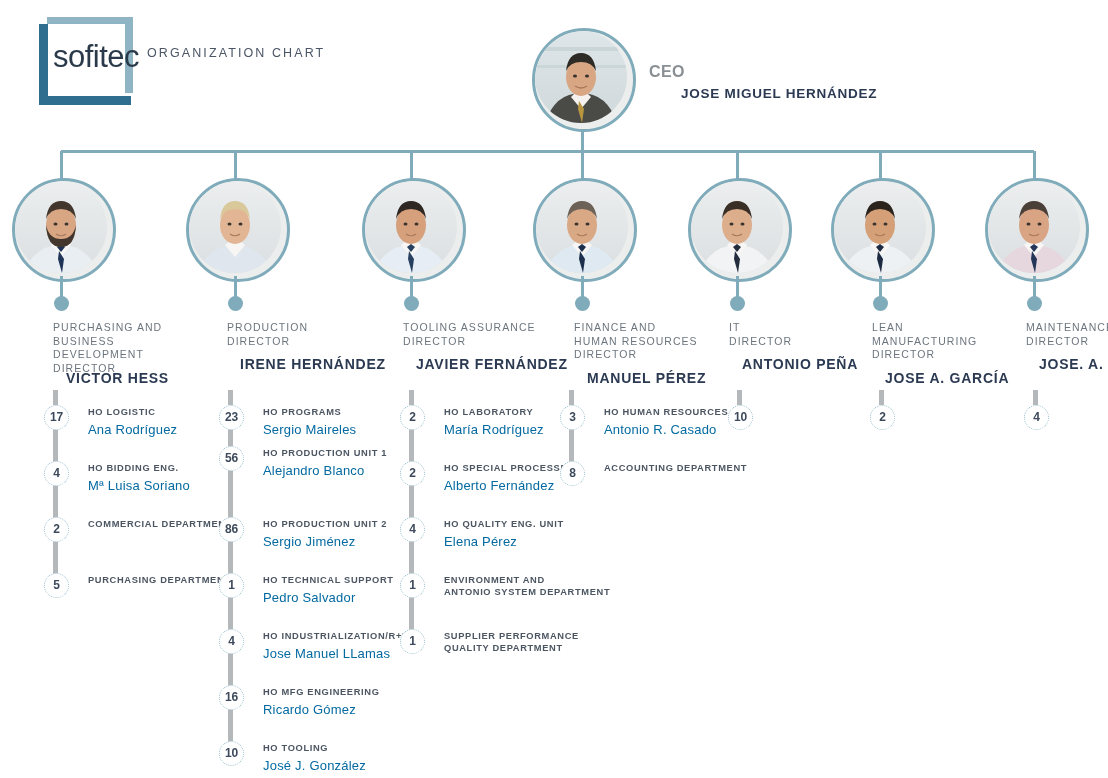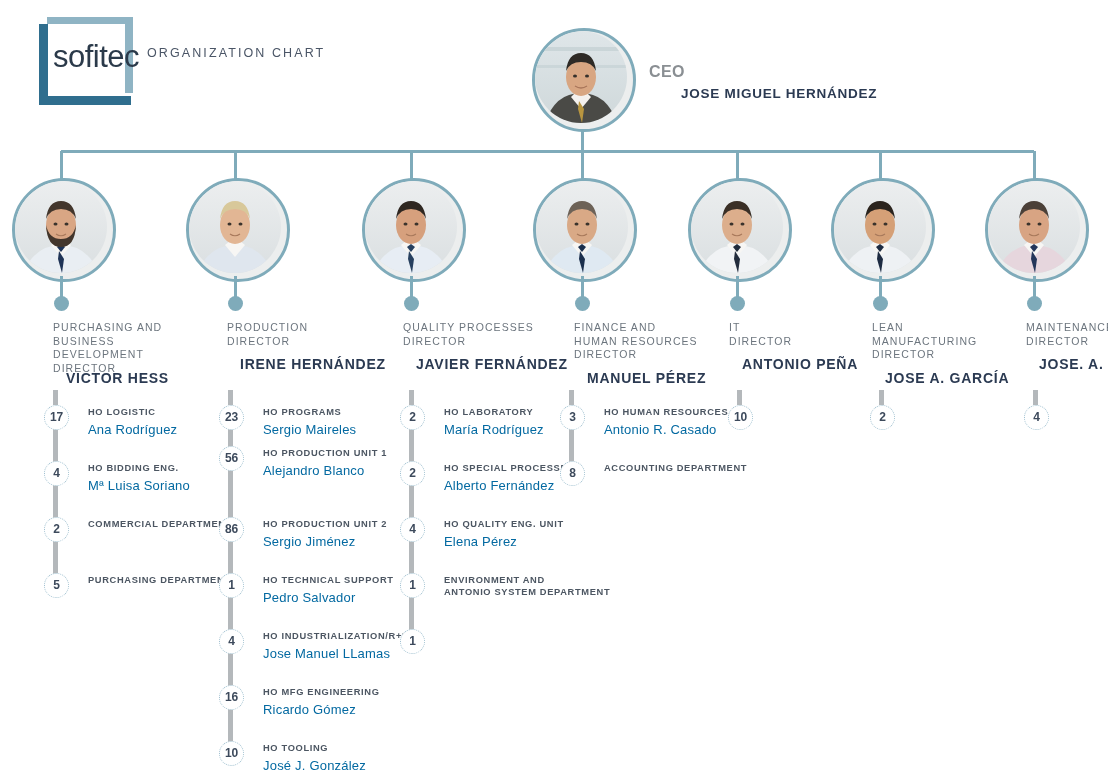--- a/index.html
+++ b/index.html
@@ -469,21 +469,21 @@
 
       <path d="M31 38 q2 -18 15 -18 q13 0 15 18 q-4 -10 -15 -10 q-11 0 -15 10 z" fill="#2f2721"></path>
       <ellipse cx="40.5" cy="43" rx="2" ry="1.6" fill="#3a332c"></ellipse>
       <ellipse cx="51.5" cy="43" rx="2" ry="1.6" fill="#3a332c"></ellipse>
       <path d="M41 53 q5 3.5 10 0" stroke="#a97a5c" stroke-width="1.2" fill="none"></path>
     </g>
   </svg></div>
       <div class="stem"></div>
       <div class="stem-dot"></div>
       <div class="role">
-        <div>QUALITY PROCESSES</div>
+        <div>TOOLING ASSURANCE</div>
         <div>DIRECTOR</div>
       </div>
       <div class="dname" style="top: 178px;">JAVIER FERNÁNDEZ</div>
     </div>
     <div class="sublist" style="left: 400px; top: 405px;">
       <div class="rail" style="height: 227px;"></div>
       <div class="sub" style="top: 0px;">
         <div class="bubble">2</div>
         <div class="sub-role">
           <div>HO LABORATORY</div>
@@ -506,20 +506,24 @@
       </div>
       <div class="sub" style="top: 168px;">
         <div class="bubble">1</div>
         <div class="sub-role">
           <div>ENVIRONMENT AND</div>
           <div>ANTONIO SYSTEM DEPARTMENT</div>
         </div>
       </div>
       <div class="sub" style="top: 224px;">
         <div class="bubble">1</div>
+        <div class="sub-role">
+          <div>SUPPLIER PERFORMANCE</div>
+          <div>QUALITY DEPARTMENT</div>
+        </div>
       </div>
     </div>
     <div style="position: absolute; width: 5px; background: rgb(180, 184, 187); left: 409px; top: 390px; height: 15px;"></div>
     <div class="col" style="left: 533px;">
       <div class="photo photo-ring"><svg width="92" height="92" viewBox="0 0 92 92">
     <defs>
       <clipPath id="pc3">
               <circle cx="46" cy="46" r="46"></circle>
             </clipPath>
       <linearGradient id="gpc3" x1="0" y1="0" x2="0" y2="1">

